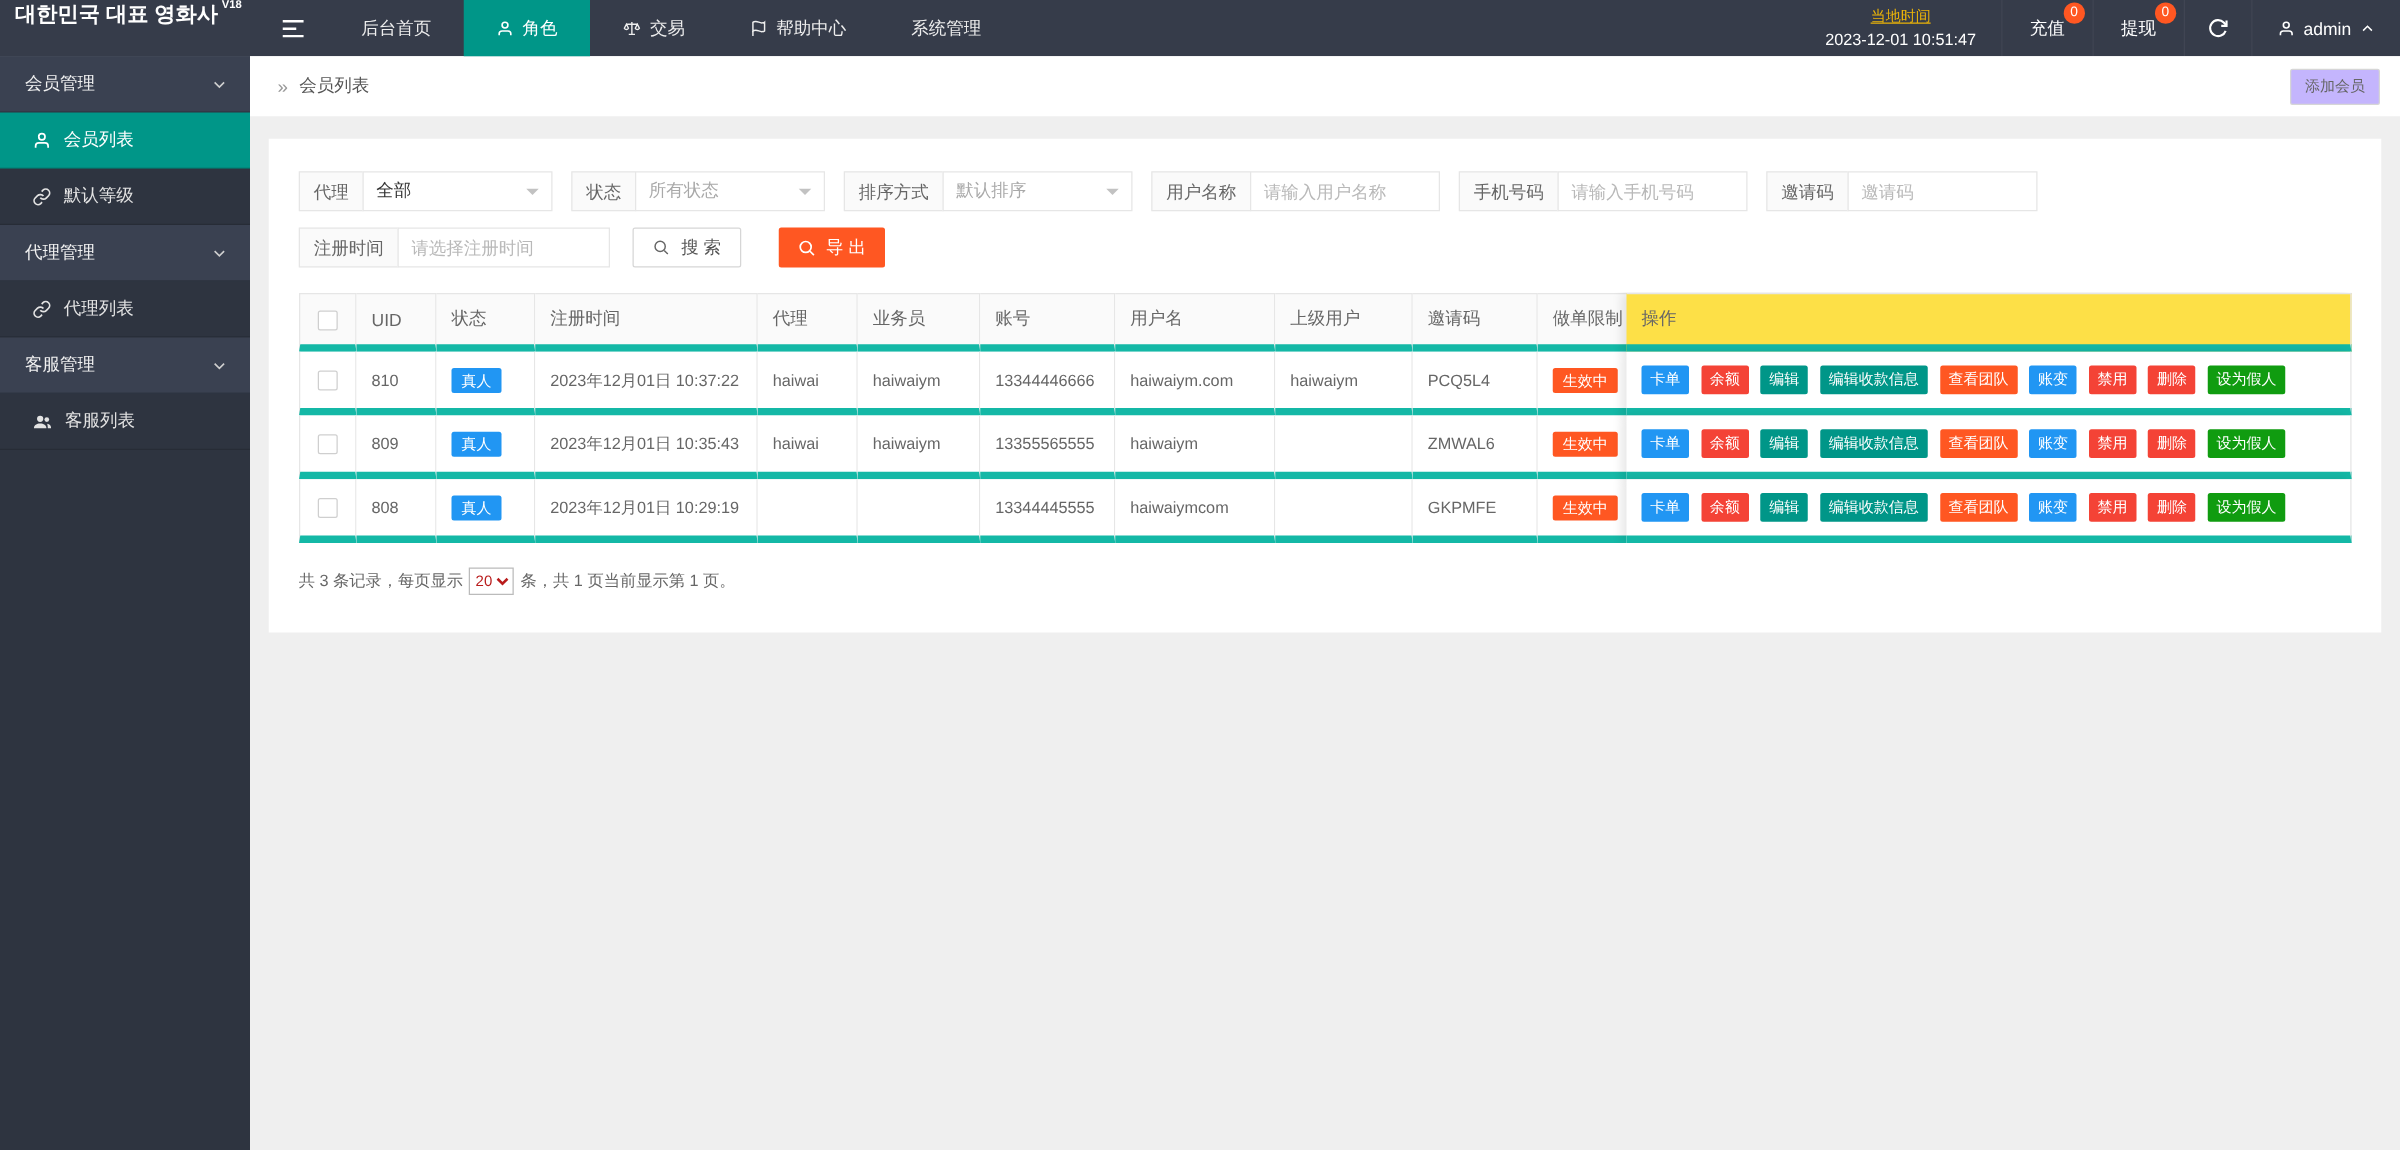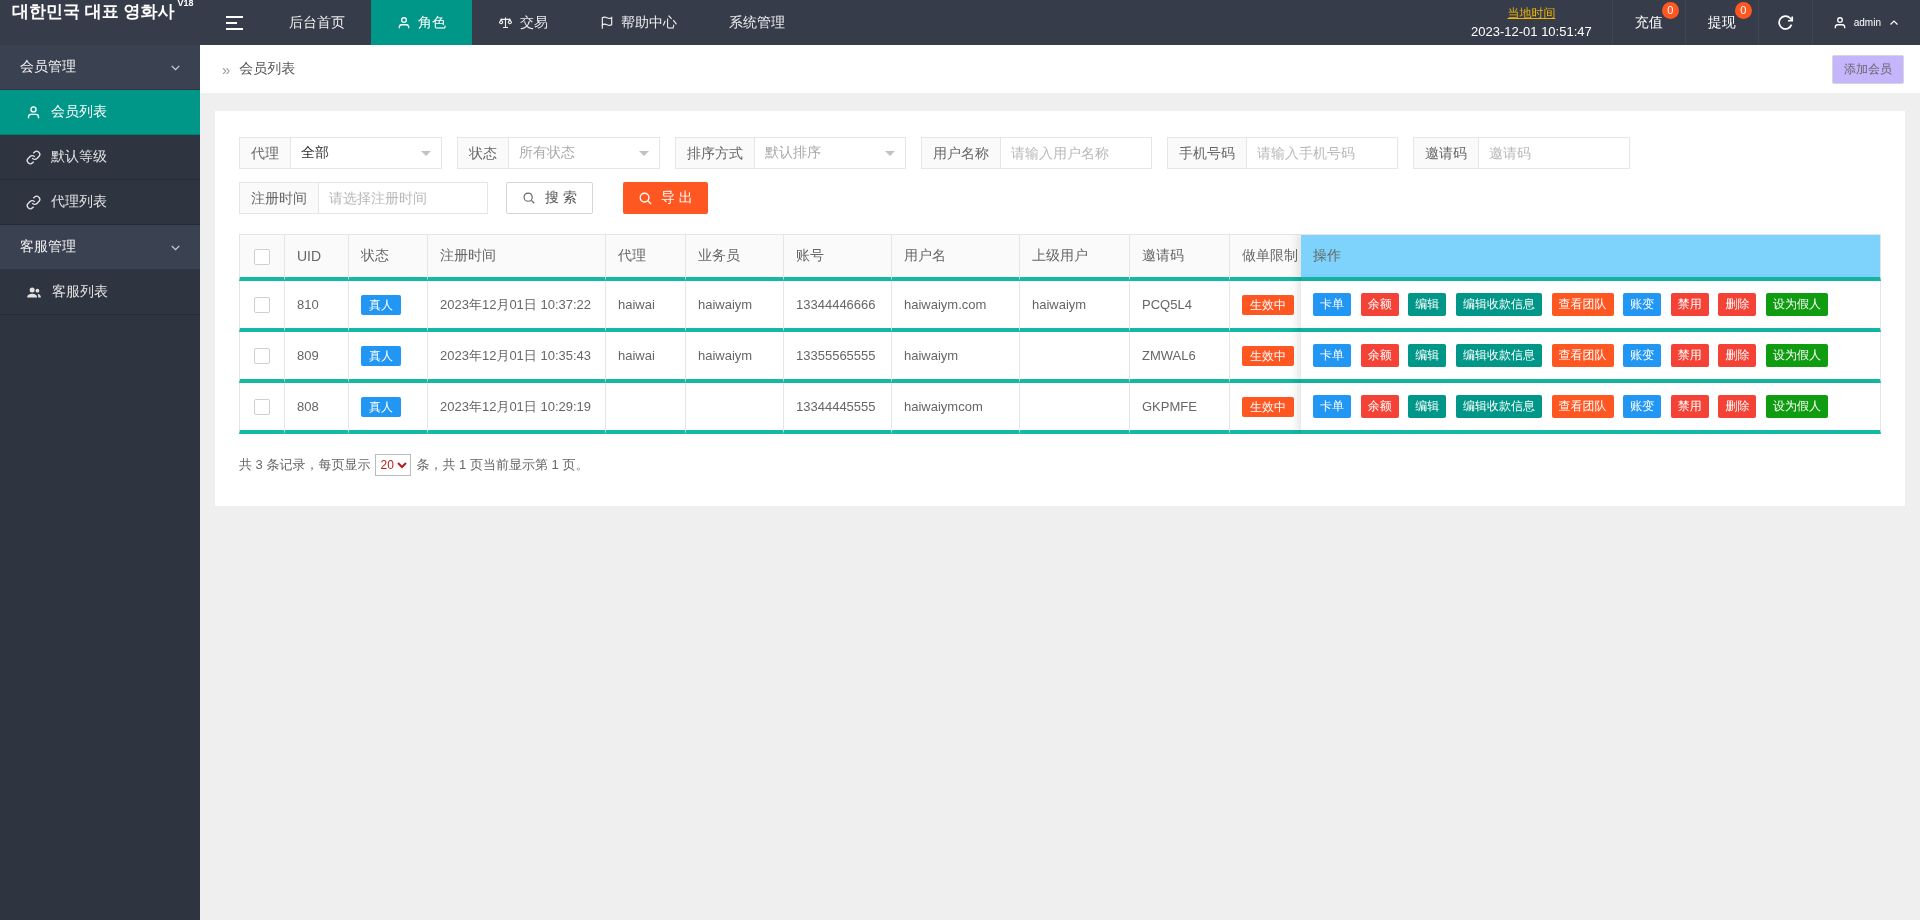--- a/index.html
+++ b/index.html
@@ -15,21 +15,21 @@
   .tb-nav { display:flex; }
   .tb-nav-item { display:flex; align-items:center; gap:7px; padding:0 26px; font-size:14px; color:#eee; cursor:pointer; }
   .tb-nav-item.active { background:#009688; color:#fff; }
   .tb-right { margin-left:auto; display:flex; align-items:stretch; }
   .tb-time { display:flex; flex-direction:column; align-items:center; justify-content:center; padding:0 20px; line-height:1.5; }
   .tb-time-label { font-size:12px; color:#eab308;text-decoration:underline; }
   .tb-time-value { font-size:13px; }
   .tb-badge-item { position:relative; display:flex; align-items:center; padding:0 22px; font-size:14px; cursor:pointer; border-left:1px solid rgba(255,255,255,0.05); }
   .tb-badge { position:absolute; top:2px; right:6px; background:#ff5722; color:#fff; font-size:11px; min-width:17px; height:17px; line-height:17px; text-align:center; border-radius:9px; padding:0 3px; }
   .tb-refresh { display:flex; align-items:center; padding:0 18px; cursor:pointer; border-left:1px solid rgba(255,255,255,0.05); }
-  .tb-user { display:flex; align-items:center; gap:7px; padding:15px 20px; font-size:10px; cursor:pointer; border-left:1px solid rgba(255,255,255,0.05); }
+  .tb-user { display:flex; align-items:center; gap:7px; padding:15px 20px; font-size:14px; cursor:pointer; border-left:1px solid rgba(255,255,255,0.05); }
 
   
   .sidebar { position:absolute; left:0; top:45px; bottom:0; width:200px; background:#2e3440; }
   .sb-group { height:45px; display:flex; align-items:center; justify-content:space-between; padding:0 18px 0 20px; background:#3a4151; color:#f2f2f2; font-size:14px; cursor:pointer; border-bottom:1px solid rgba(0,0,0,0.18); }
   .sb-item { height:45px; display:flex; align-items:center; gap:10px; padding-left:26px; background:#2e3440; color:#e3e3e3; font-size:14px; cursor:pointer; border-bottom:1px solid rgba(0,0,0,0.15); }
   .sb-item.active { background:#009688; color:#fff; }
 
   
   .main { margin-left:200px; height:875px; background:#efefef; overflow:hidden; }
   .crumb-bar { height:48px; background:#fff; display:flex; align-items:center; justify-content:space-between; padding:0 16px 0 22px; }
@@ -50,26 +50,26 @@
   .finput.wide { width:170px; }
   .btn-search { height:32px; display:inline-flex; align-items:center; gap:9px; padding:0 15px; background:#fff; border:1px solid #d6d6d6; border-radius:2px; font-size:14px; color:#555; cursor:pointer; margin-left:3px; }
   .btn-export { height:32px; display:inline-flex; align-items:center; gap:8px; padding:0 15px; background:#ff5722; border:none; border-radius:2px; font-size:14px; color:#fff; cursor:pointer; margin-left:15px; }
 
   
   .table-wrap { overflow-x:auto; margin-top:20px; scrollbar-color:#9a9a9a #ebebeb; }
   .table-wrap::-webkit-scrollbar { height:10px; }
   .table-wrap::-webkit-scrollbar-thumb { background:#9a9a9a; }
   .table-wrap::-webkit-scrollbar-track { background:#ebebeb; }
   table { border-collapse:separate; border-spacing:0; table-layout:fixed; width:3200px; }
-  th, td { border-bottom:4px solid #14b8a6; border-right:1px solid #e6e6e6; }
+  th, td { border-bottom:6px solid #14b8a6; border-right:1px solid #e6e6e6; }
   th { font-weight:normal; text-align:left; font-size:14px; color:#666; background:#fafafa; padding:0 12px; height:47px; border-top:1px solid #e6e6e6; white-space:nowrap; overflow:hidden; }
   th:first-child, td:first-child { border-left:1px solid #e6e6e6; text-align:center; padding:0; }
   td { font-size:13px; color:#666; padding:0 12px; height:51px; background:#fff; white-space:nowrap; overflow:hidden; }
   .col-op { position:sticky; right:0; z-index:2; box-shadow:-4px 0 8px rgba(0,0,0,0.10); }
-  th.col-op { background:#7dd3fc; }
+  th.col-op { background:#fde047; }
   td.col-op { background:#fff; }
   .cbx { width:16px; height:16px; border:1px solid #cfcfcf; border-radius:2px; background:#fff; display:inline-block; vertical-align:middle; appearance:none; -webkit-appearance:none; cursor:pointer; }
   .tag { display:inline-block; padding:4px 8px; font-size:12px; color:#fff; border-radius:2px; line-height:1; }
   .abtn { display:inline-block; padding:4px 7px; font-size:12px; color:#fff; border-radius:2px; margin-right:6px; white-space:nowrap; cursor:pointer; line-height:1.3; }
 
   
   .pager { display:flex; align-items:center; gap:5px; margin-top:20px; font-size:13px; color:#666; }
   .pager select { height:22px; font-size:12px; color:#b91c1c; border:1px solid #bbb; background:#fff; cursor:pointer; }
 </style>
 </head>
@@ -162,20 +162,26 @@
         <circle cx="12" cy="7" r="4"></circle>
     </svg>
     <span>会员列表</span>
   </div>
   <div class="sb-item">
     <svg width="15" height="15" viewBox="0 0 24 24" fill="none" stroke="#e3e3e3" stroke-width="2.2">
       <path d="M10 13a5 5 0 0 0 7.54.54l3-3a5 5 0 0 0-7.07-7.07l-1.72 1.71"></path>
         <path d="M14 11a5 5 0 0 0-7.54-.54l-3 3a5 5 0 0 0 7.07 7.07l1.71-1.71"></path>
     </svg>
     <span>默认等级</span>
+  </div>
+  <div class="sb-group">
+    <span>代理管理</span>
+    <svg width="13" height="13" viewBox="0 0 24 24" fill="none" stroke="#cfcfcf" stroke-width="2.4">
+        <polyline points="5 9 12 16 19 9"></polyline>
+      </svg>
   </div>
   <div class="sb-item">
     <svg width="15" height="15" viewBox="0 0 24 24" fill="none" stroke="#e3e3e3" stroke-width="2.2">
       <path d="M10 13a5 5 0 0 0 7.54.54l3-3a5 5 0 0 0-7.07-7.07l-1.72 1.71"></path>
         <path d="M14 11a5 5 0 0 0-7.54-.54l-3 3a5 5 0 0 0 7.07 7.07l1.71-1.71"></path>
     </svg>
     <span>代理列表</span>
   </div>
   <div class="sb-group">
     <span>客服管理</span>

